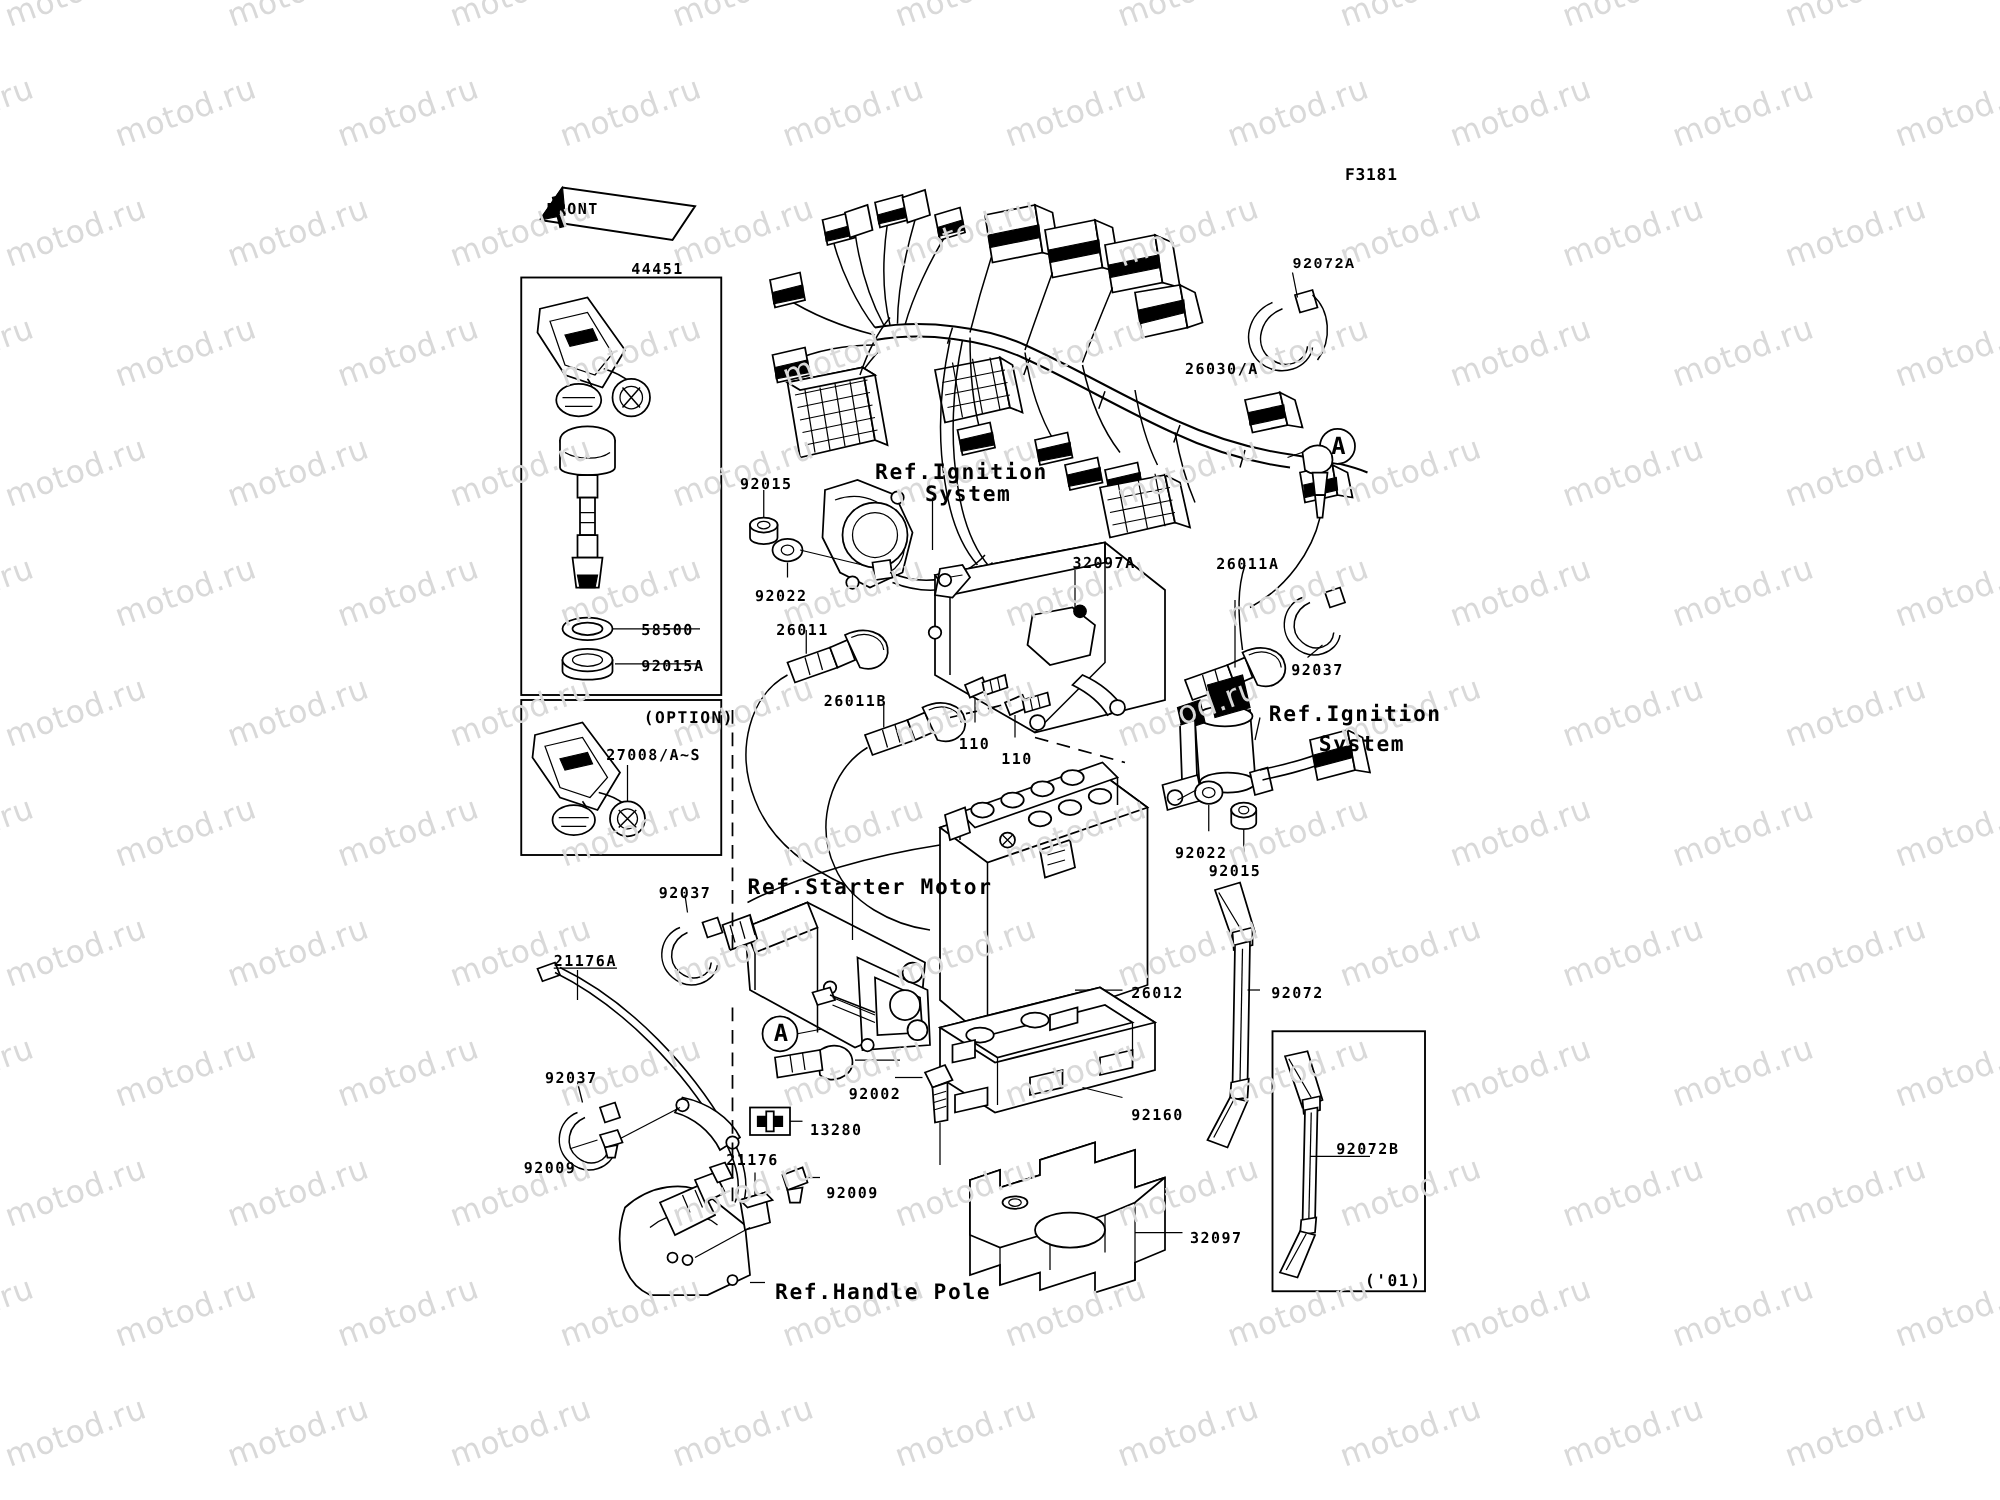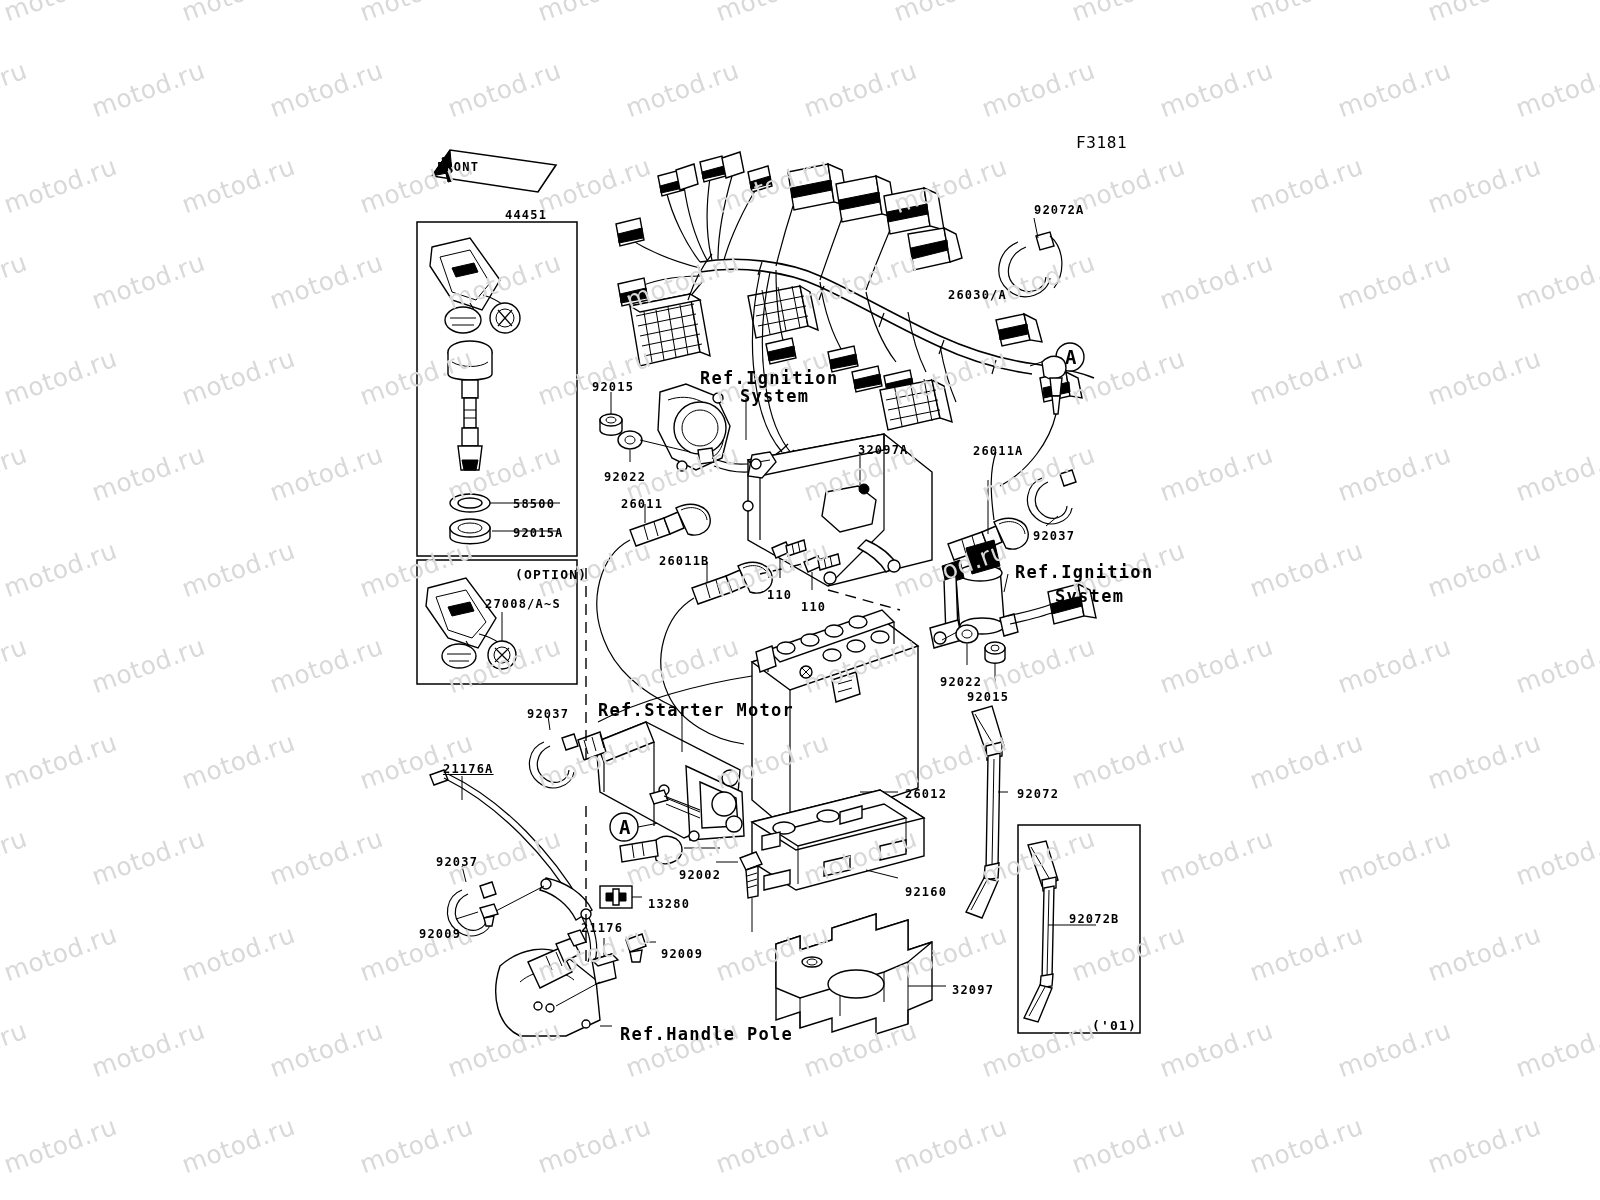--- a/index.html
+++ b/index.html
@@ -23,21 +23,21 @@
   
   #sheet{position:absolute;left:0;top:0;width:1600px;height:1200px;z-index:2;}
   #overlay{position:absolute;left:0;top:0;width:1600px;height:1200px;z-index:8;}
   .lbl{
     position:absolute;z-index:9;
     font-family:"DejaVu Sans Mono","Liberation Mono",monospace;
     font-size:12px;font-weight:bold;color:#000;white-space:nowrap;
     letter-spacing:1.2px;
   }
   .lbl.sm{font-size:15px;letter-spacing:1px;}
-  .lbl.code{font-size:16px;font-weight:normal;letter-spacing:0.6px;}
+  .lbl.code{font-size:13px;font-weight:bold;letter-spacing:0.6px;}
   .lbl.ref{font-weight:bold;font-size:17px;letter-spacing:1.3px;}
   .lbl.opt{font-size:13px;font-weight:bold;letter-spacing:1.2px;}
   svg{display:block;}
   .ln{stroke:#000;stroke-width:1.6;fill:none;}
   .ln2{stroke:#000;stroke-width:1.2;fill:none;}
   .thin{stroke:#000;stroke-width:1;fill:none;}
   .fillw{fill:#ffffff;stroke:#000;stroke-width:1.4;}
   .fillb{fill:#000000;stroke:#000;stroke-width:1;}
   .boxline{fill:none;stroke:#000;stroke-width:1.5;}
   .dash{stroke:#000;stroke-width:1.4;fill:none;stroke-dasharray:11 7;}

